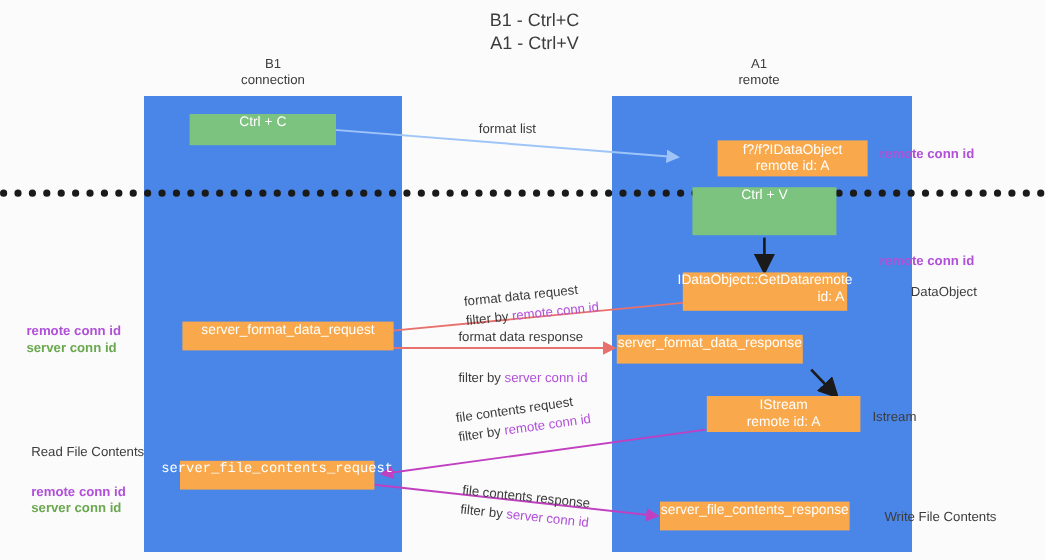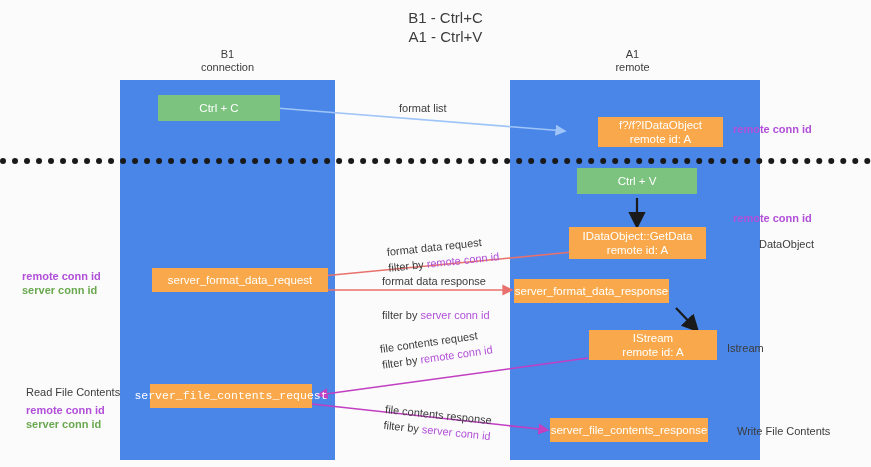--- a/index.html
+++ b/index.html
@@ -26,21 +26,21 @@
   }
 
   
   .lane{background:#4a86e8;}
   #lane-b1{left:120px;top:80px;width:215px;height:380px;}
   #lane-a1{left:510px;top:80px;width:250px;height:380px;}
 
   
   .box{
     box-sizing:border-box;
-    display:flex;align-items:center;justify-content:center;
+    display:flex;justify-content:center;
     text-align:center;color:#ffffff;font-size:11.5px;line-height:14px;
   }
   .box.orange{background:#f9a94b;}
   .box.green{background:#7bc37e;}
 
   
   .lbl{font-size:11px;line-height:14px;color:#3c3c3c;white-space:nowrap;}
   .lbl.b{font-weight:bold;}
   .purple{color:#b14fd8;}
   .green-t{color:#6aa84f;}
@@ -114,25 +114,25 @@
 
   <div class="abs box green" style="left:158px;top:95px;width:122px;height:26px;">
     <span>Ctrl + C</span>
   </div>
 
   <div class="abs box orange" style="left:574px;top:117px;width:125px;height:30px;flex-direction:column;margin-left:24px;">
     <span>f?/f?IDataObject</span>
     <span>remote id: A</span>
   </div>
 
-  <div class="abs box green" style="left:577px;top:168px;width:120px;height:26px;">
+  <div class="abs box green" style="left:577px;top:156px;width:120px;height:40px;">
     <span>Ctrl + V</span>
   </div>
 
-  <div class="abs box orange" style="left:569px;top:227px;width:137px;height:32px;flex-direction:column;">
+  <div class="abs box orange" style="left:569px;top:227px;width:137px;height:32px;flex-direction:row;">
     <span>IDataObject::GetData</span>
     <span>remote id: A</span>
   </div>
 
   <div class="abs box orange" style="left:152px;top:268px;width:176px;height:24px;">
     <span>server_format_data_request</span>
   </div>
 
   <div class="abs box orange" style="left:514px;top:279px;width:155px;height:24px;">
     <span>server_format_data_response</span>
@@ -189,20 +189,20 @@
 
   <div class="abs lbl" style="left:727px;top:341px;">Istream</div>
 
   <div class="abs lbl" style="left:737px;top:424px;">Write File Contents</div>
 
   <div class="abs lbl-stack" style="left:22px;top:269px;">
     <span class="lbl b purple">remote conn id</span>
     <span class="lbl b green-t">server conn id</span>
   </div>
 
-  <div class="abs lbl" style="left:26px;top:385px;">Read File Contents</div>
+  <div class="abs lbl" style="left:26px;top:370px;">Read File Contents</div>
 
   <div class="abs lbl-stack" style="left:26px;top:403px;">
     <span class="lbl b purple">remote conn id</span>
     <span class="lbl b green-t">server conn id</span>
   </div>
 
 </div>
 
 </body></html>

